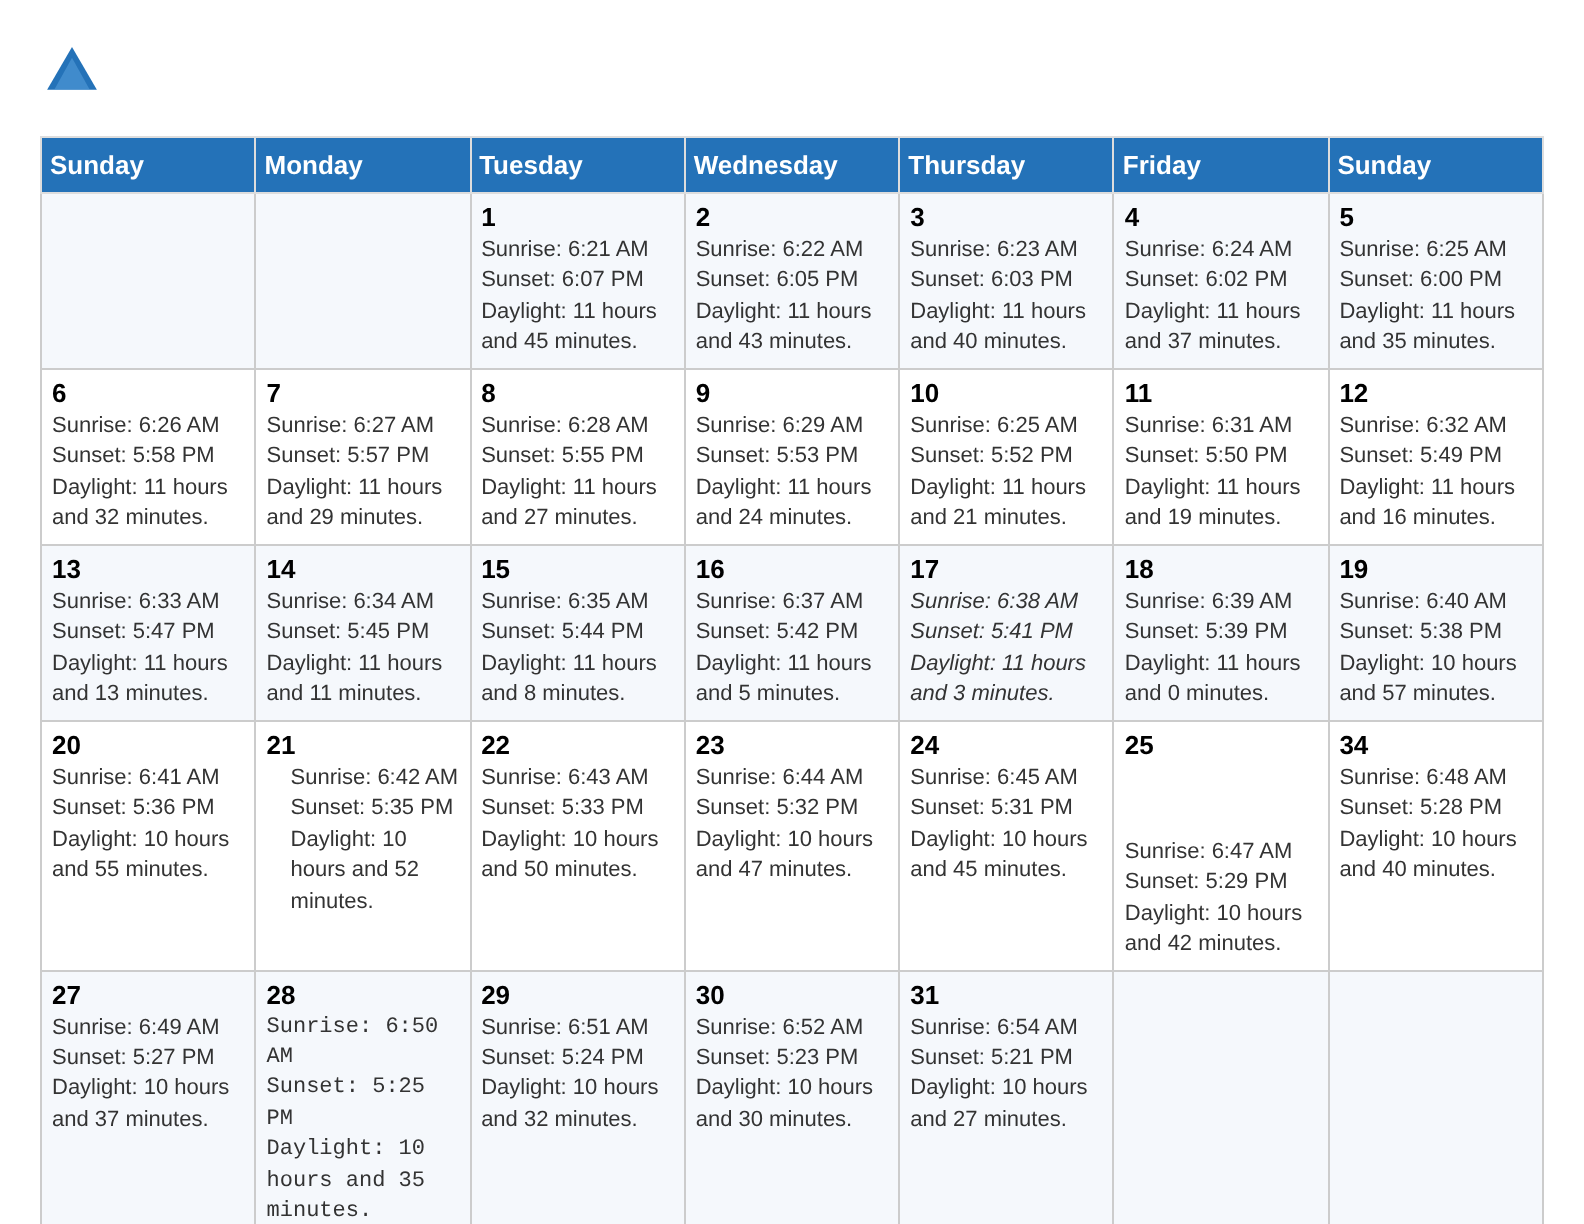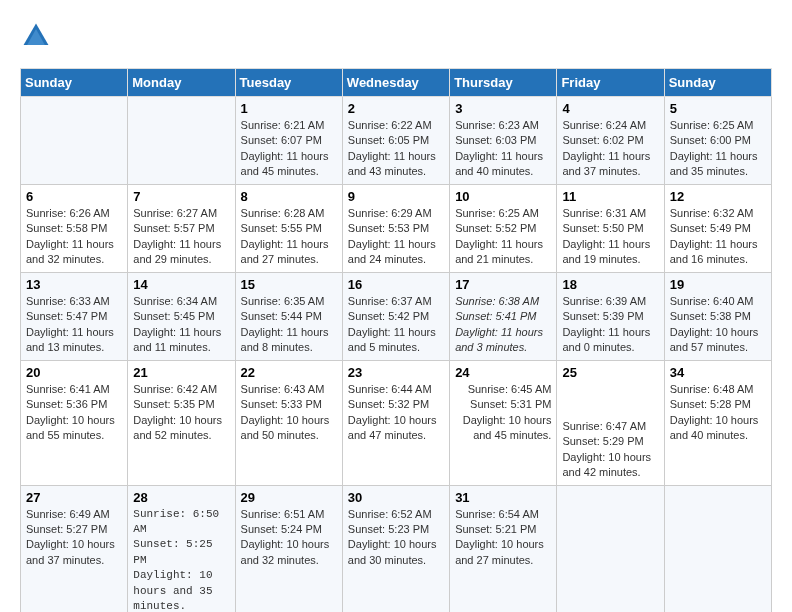--- a/index.html
+++ b/index.html
@@ -245,39 +245,39 @@
       </tr>
       <tr>
         <td>
           <span class="day-number">20</span>
           <div class="day-info" style="white-space: pre-line;">Sunrise: 6:41 AM
 Sunset: 5:36 PM
 Daylight: 10 hours and 55 minutes.</div>
         </td>
         <td>
           <span class="day-number">21</span>
-          <div class="day-info" style="white-space: pre-line;">Sunrise: 6:42 AM
+          <div class="day-info" style="white-space: pre-line; margin-left: 12px;">Sunrise: 6:42 AM
 Sunset: 5:35 PM
 Daylight: 10 hours and 52 minutes.</div>
         </td>
         <td>
           <span class="day-number">22</span>
           <div class="day-info" style="white-space: pre-line;">Sunrise: 6:43 AM
 Sunset: 5:33 PM
 Daylight: 10 hours and 50 minutes.</div>
         </td>
         <td>
           <span class="day-number">23</span>
           <div class="day-info" style="white-space: pre-line;">Sunrise: 6:44 AM
 Sunset: 5:32 PM
 Daylight: 10 hours and 47 minutes.</div>
         </td>
         <td>
           <span class="day-number">24</span>
-          <div class="day-info" style="white-space: pre-line; text-align: right;">Sunrise: 6:45 AM
+          <div class="day-info" style="white-space: pre-line;">Sunrise: 6:45 AM
 Sunset: 5:31 PM
 Daylight: 10 hours and 45 minutes.</div>
         </td>
         <td>
           <span class="day-number">25</span>
           <div class="day-info" style="white-space: pre-line; margin-top: 39px;">Sunrise: 6:47 AM
 Sunset: 5:29 PM
 Daylight: 10 hours and 42 minutes.</div>
         </td>
         <td>

